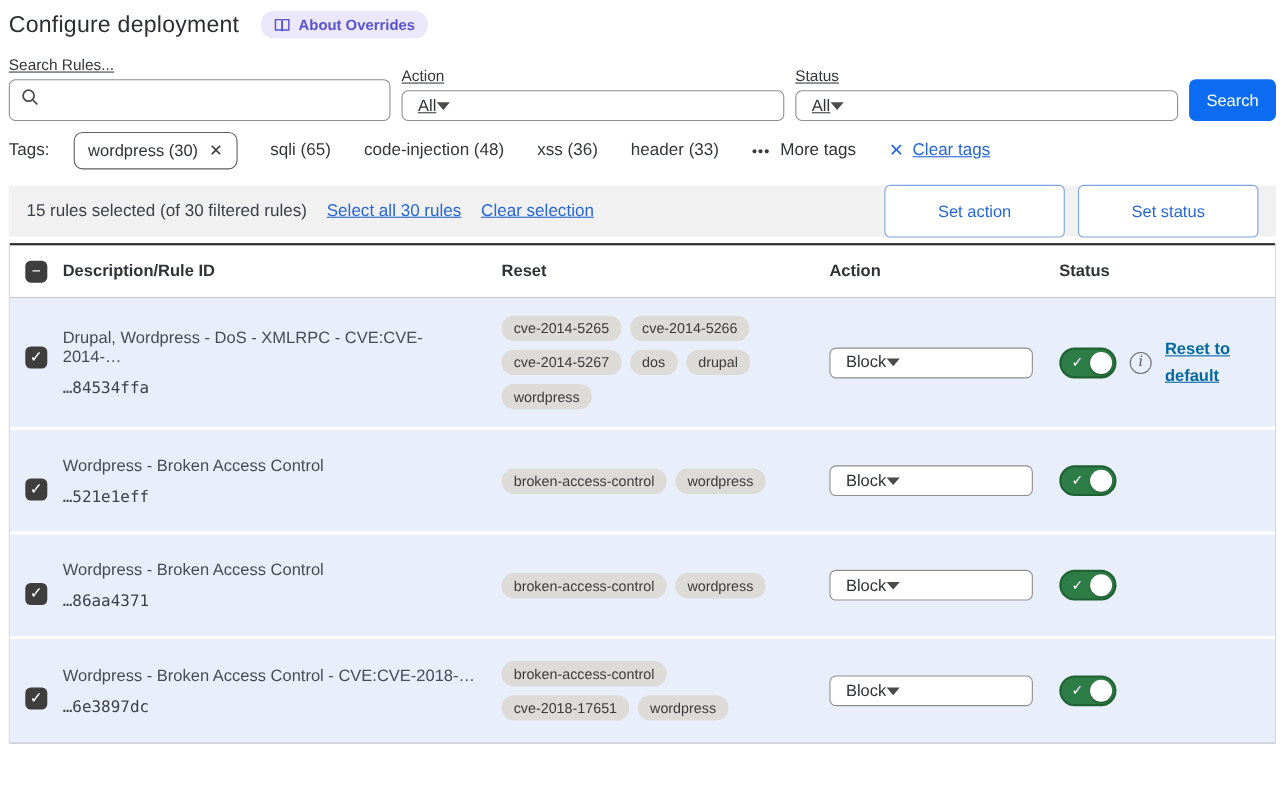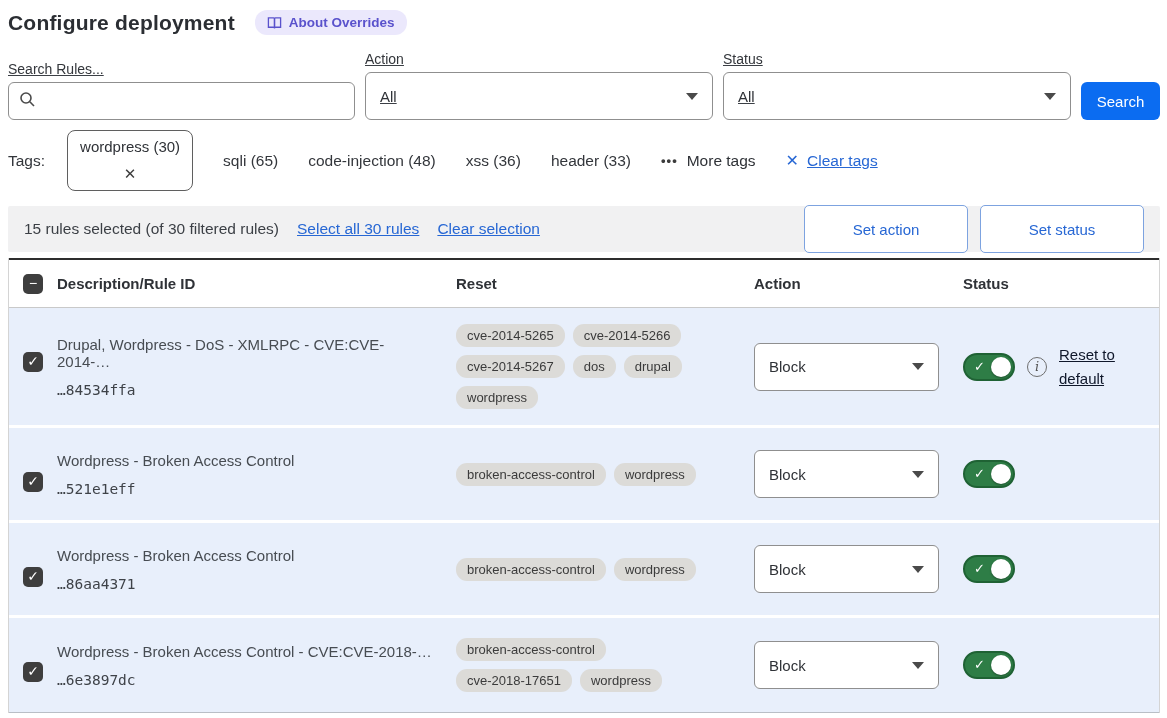--- a/index.html
+++ b/index.html
@@ -5,57 +5,57 @@
   * { box-sizing: border-box; margin: 0; padding: 0; }
   html, body { width: 1167px; height: 718px; overflow: hidden; background: #fff; }
   body {
     font-family: "Liberation Sans", sans-serif;
     color: #3b3f45;
     padding: 10px 7px 0 8px;
   }
 
   
   .page-header { display: flex; align-items: center; gap: 20px; }
-  .page-title { font-size: 21px; font-weight: 700; color: #2b2e33; letter-spacing: .2px; text-align: center; }
+  .page-title { font-size: 21px; font-weight: 400; color: #2b2e33; letter-spacing: .2px; text-align: center; }
   .about-badge {
     display: inline-flex; align-items: center; gap: 7px;
     background: #ebe8fc; color: #5a52cc;
     font-size: 13.5px; font-weight: 600;
     padding: 5px 12px; border-radius: 12px; cursor: pointer;
   }
   .about-badge svg { display: block; }
 
   
   .filters { display: flex; align-items: flex-end; gap: 10px; margin-top: 16px; }
   .filter-group { display: flex; flex-direction: column; gap: 5px; text-decoration: underline; }
   .filter-label { font-size: 14px; color: #33363b; }
   .search-box {
     width: 347px; height: 38px; border: 1px solid #8f8f8f; border-radius: 6px;
     display: flex; align-items: center; padding: 0 10px; gap: 8px; background: #fff;
   }
   .search-box input { border: none; outline: none; flex: 1; font-size: 15px; font-family: inherit; }
   .select-box {
-    width: 348px; height: 48px; border: 1px solid #8f8f8f; border-radius: 6px;
-    display: flex; align-items: center; justify-content: space-between;
+    width: 348px; height: 28px; border: 1px solid #8f8f8f; border-radius: 6px;
+    display: flex; align-items: center; 
     padding: 0 14px; font-size: 15px; color: #2f3237; background: #fff; cursor: pointer;
   }
   .caret { width: 0; height: 0; border-left: 6px solid transparent; border-right: 6px solid transparent; border-top: 7px solid #4a4a4a; }
   .search-btn {
     height: 38px; width: 88px; margin-left: auto;
     background: #0b6cf1; color: #fff; border: none; border-radius: 6px;
     font-size: 15px; font-family: inherit; cursor: pointer;
   }
 
   
   .tags-row { display: flex; align-items: center; margin-top: 10px; gap: 30px; font-size: 15.5px; color: #33363b; }
   .tags-label { margin-right: -8px; }
   .selected-tag {
     display: inline-flex; align-items: center; gap: 10px;
     border: 1.5px solid #5f5f5f; border-radius: 8px;
-    padding: 7px 12px; font-size: 15px; color: #2f3237; cursor: pointer; background: #fff; flex-direction: column;
+    padding: 7px 12px; font-size: 15px; color: #2f3237; cursor: pointer; background: #fff;
   }
   .selected-tag .x { font-size: 15px; color: #3c3c3c; }
   .tag-option { cursor: pointer; white-space: nowrap; }
   .more-tags { display: inline-flex; align-items: center; gap: 9px; cursor: pointer; color: #2f3237; }
   .more-tags .dots { font-size: 13px; letter-spacing: 1px; font-weight: 700; color: #3c3c3c; }
   .clear-tags { display: inline-flex; align-items: center; gap: 8px; color: #2767d4; cursor: pointer; }
   .clear-tags .x { font-size: 16px; text-decoration: none; }
   .clear-tags .txt { text-decoration: underline; }
 
   
@@ -110,21 +110,21 @@
   .toggle .tick { position: absolute; left: 9px; top: 4px; color: #fff; font-size: 13px; }
   .toggle .knob {
     position: absolute; right: 2px; top: 2px; width: 20px; height: 20px;
     background: #fff; border-radius: 50%; box-shadow: 0 1px 2px rgba(0,0,0,.35);
   }
   .info-icon {
     width: 20px; height: 20px; border: 1.5px solid #6e6e6e; border-radius: 50%;
     color: #555; font-family: "DejaVu Serif", serif; font-style: italic; font-size: 13px;
     display: flex; align-items: center; justify-content: center; flex: none; cursor: pointer;
   }
-  .reset-link { width: 66px; font-size: 15px; color: #0f172a; text-decoration: underline; line-height: 1.55; cursor: pointer; }
+  .reset-link { width: 66px; font-size: 15px; color: #0369a1; text-decoration: underline; line-height: 1.55; cursor: pointer; font-weight: bold; }
 </style>
 </head>
 <body>
 
 <div class="page-header">
   <div class="page-title">Configure deployment</div>
   <div class="about-badge">
     <span>
       <svg width="15" height="14" viewBox="0 0 16 14" fill="none" stroke="#5a52cc" stroke-width="1.4">
         <path d="M1.5 1.5 H7 A1.2 1.2 0 0 1 8 2.7 V12.5 A1.5 1.5 0 0 0 6.8 11.5 H1.5 Z"></path>

